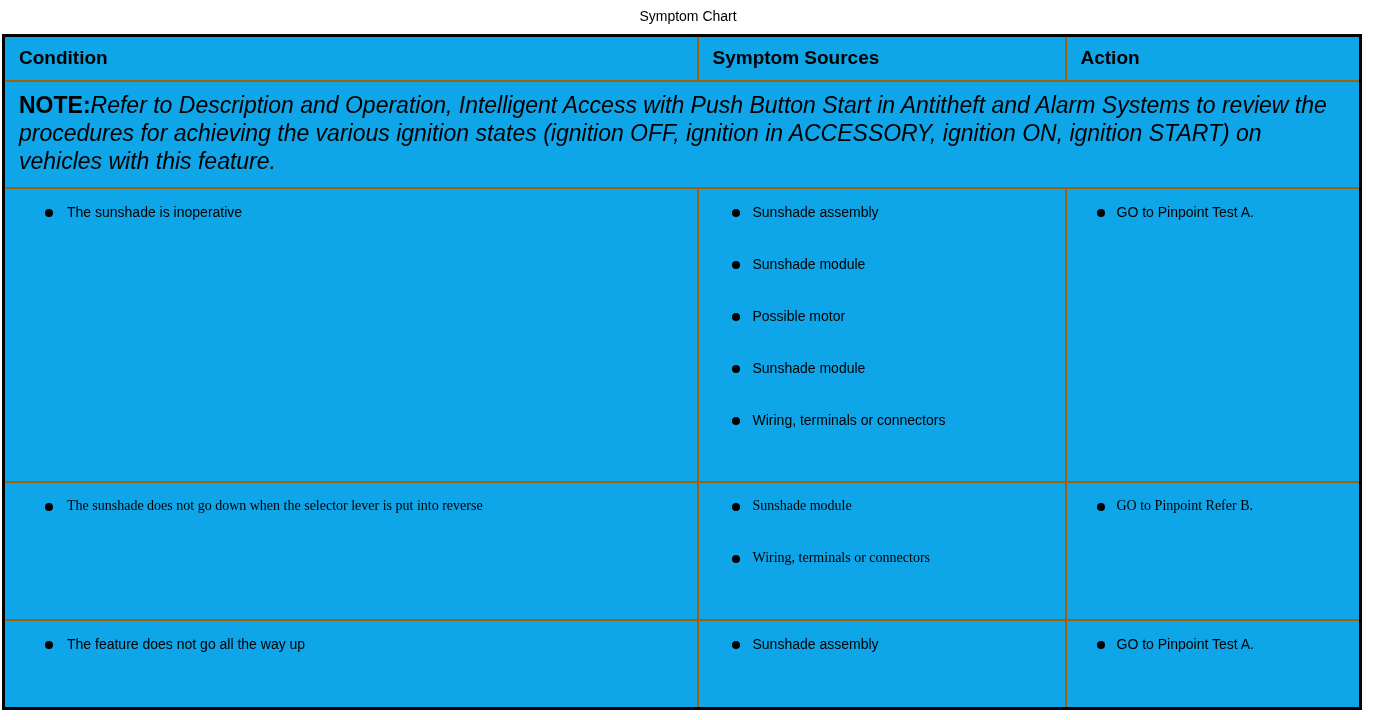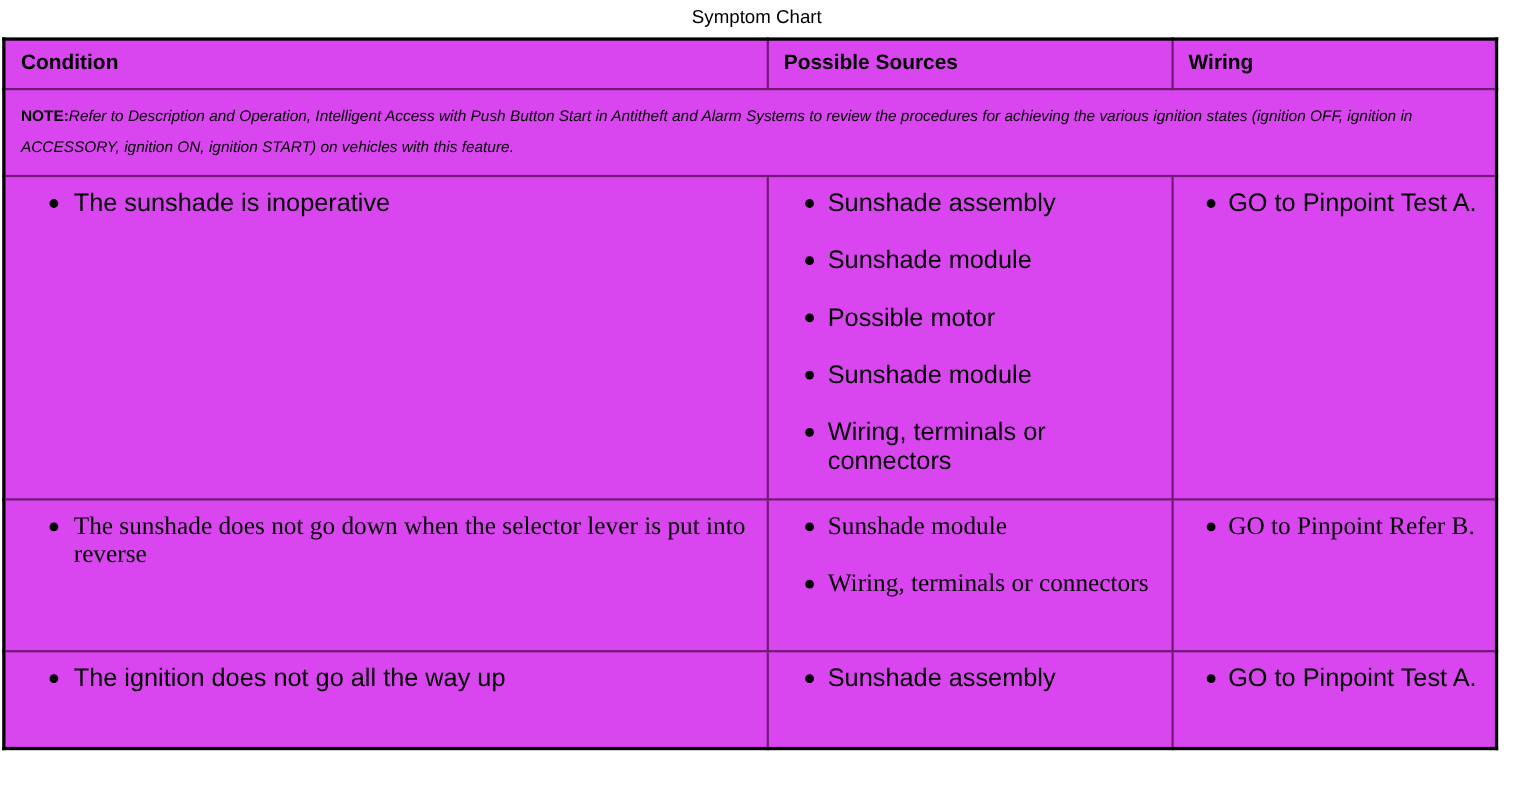--- a/index.html
+++ b/index.html
@@ -14,74 +14,74 @@
     color: #000000;
     overflow: hidden;
   }
   .page {
     position: relative;
     width: 1376px;
     height: 720px;
   }
   .chart-title {
     text-align: center;
-    font-size: 17px;
+    font-size: 14px;
     line-height: 22px;
     padding-top: 5px;
     padding-bottom: 7px;
     color: #000;
   }
   table.symptom-chart {
     border-collapse: collapse;
     table-layout: fixed;
     width: 1357px;
     margin: 0 0 0 2px;
     border: 3px solid #000;
   }
   table.symptom-chart col.c-cond { width: 694px; }
   table.symptom-chart col.c-src  { width: 368px; }
   table.symptom-chart col.c-act  { width: 295px; }
 
   th, td {
-    border: 2px solid #701a75;
+    border: 2px solid #a16207;
     vertical-align: top;
     padding: 0;
-    background: #d946ef;
+    background: #0ea5e9;
   }
   th {
     text-align: left;
     font-size: 19px;
     font-weight: bold;
     padding: 10px 0 11px 14px;
     line-height: 22px;
   }
   td.note-cell {
     padding: 9px 12px 12px 14px;
-    font-size: 14px;
+    font-size: 23px;
     line-height: 28px;
   }
   .note-label {
     font-weight: bold;
     font-style: normal;
   }
   .note-text {
     font-style: italic;
   }
   td.list-cell {
     padding: 10px 10px 14px 14px;
   }
   ul.bullets {
     list-style: none;
     margin: 0;
     padding: 0;
   }
   ul.bullets li {
     position: relative;
     padding-left: 40px;
-    font-size: 23px;
+    font-size: 14px;
     line-height: 26px;
     margin-bottom: 26px;
   }
   ul.bullets li:last-child {
     margin-bottom: 0;
   }
   ul.bullets li .bullet-dot {
     position: absolute;
     left: 19px;
     top: 10px;
@@ -108,22 +108,22 @@
 
   <table class="symptom-chart">
     <colgroup>
       <col class="c-cond">
       <col class="c-src">
       <col class="c-act">
     </colgroup>
     <thead>
       <tr>
         <th>Condition</th>
-        <th>Possible Sources</th>
-        <th>Wiring</th>
+        <th>Symptom Sources</th>
+        <th>Action</th>
       </tr>
     </thead>
     <tbody>
       <tr>
         <td class="note-cell" colspan="3"><span class="note-label">NOTE:</span><span class="note-text">Refer to Description and Operation, Intelligent Access  with Push Button Start in Antitheft and Alarm Systems to review the  procedures for achieving the various ignition states (ignition OFF, ignition in ACCESSORY, ignition ON, ignition START) on vehicles with this feature.</span></td>
       </tr>
 
       <tr class="row-tall">
         <td class="list-cell cond-cell">
           <ul class="bullets">
@@ -161,21 +161,21 @@
         <td class="list-cell act-cell">
           <ul class="bullets">
             <li><span class="bullet-dot"></span><span>GO to Pinpoint Refer B.</span></li>
           </ul>
         </td>
       </tr>
 
       <tr class="row-short">
         <td class="list-cell cond-cell">
           <ul class="bullets">
-            <li><span class="bullet-dot"></span><span>The ignition does not go all the way up</span></li>
+            <li><span class="bullet-dot"></span><span>The feature does not go all the way up</span></li>
           </ul>
         </td>
         <td class="list-cell src-cell">
           <ul class="bullets">
             <li><span class="bullet-dot"></span><span>Sunshade assembly</span></li>
           </ul>
         </td>
         <td class="list-cell act-cell">
           <ul class="bullets">
             <li><span class="bullet-dot"></span><span>GO to Pinpoint Test A.</span></li>

